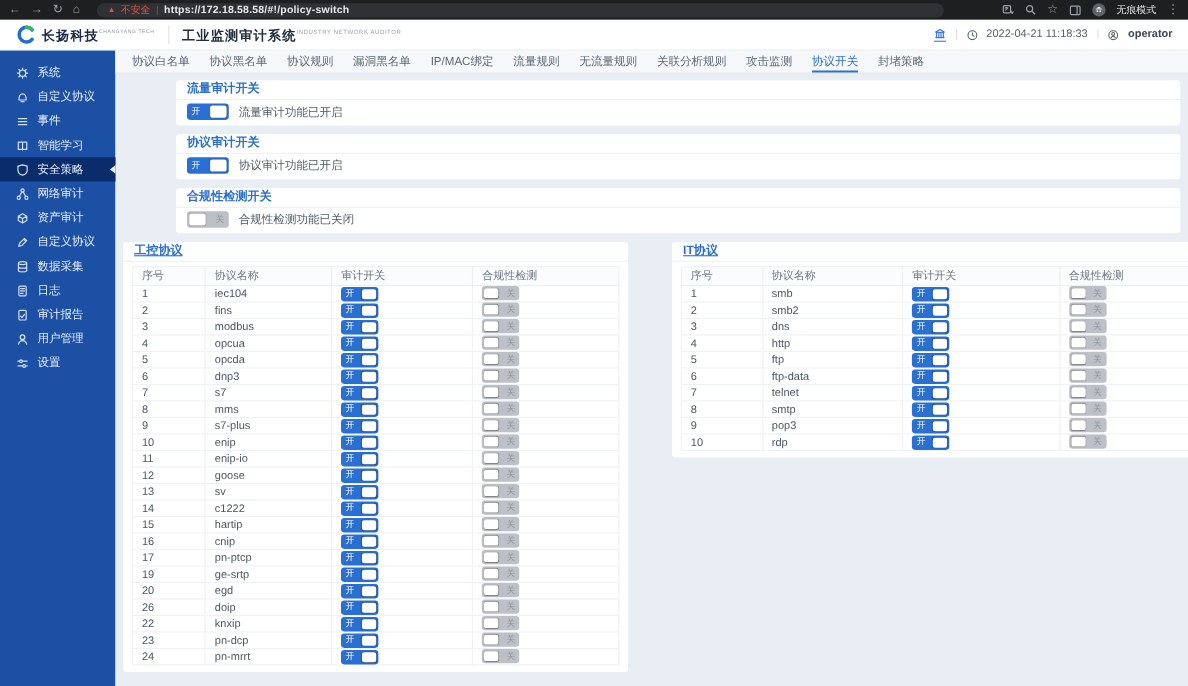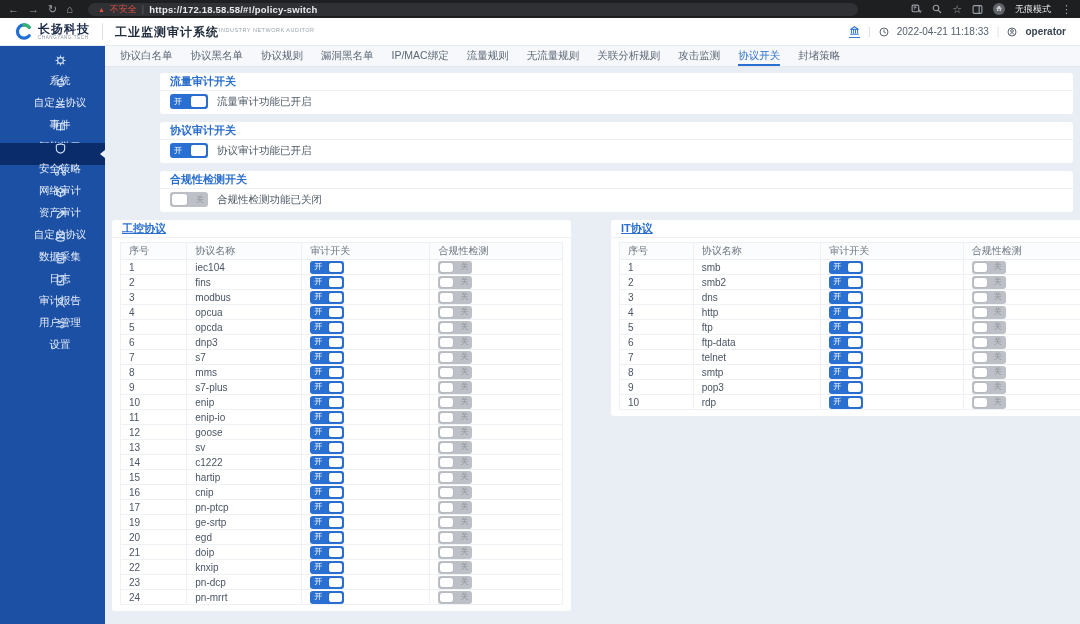--- a/index.html
+++ b/index.html
@@ -14,35 +14,35 @@
   .warn-txt{color:#e25142;font-size:9px;}
   .url-sep{color:#5f6368;font-size:9px;}
   .url-txt{color:#e8eaed;font-size:9.5px;font-weight:bold;letter-spacing:.2px;white-space:nowrap;overflow:hidden;}
   .b-right{display:flex;align-items:center;gap:10px;margin-left:auto;}
   .avatar-circ{width:12px;height:12px;border-radius:50%;background:#5f6368;display:inline-flex;align-items:center;justify-content:center;}
   .incog-lbl{color:#e8eaed;font-size:9px;}
 
   
   .app-header{height:28px;background:#fff;display:flex;align-items:center;padding:0 14px;flex:none;border-bottom:1px solid #e8ebf0;}
   .logo-wrap{display:flex;align-items:center;gap:5px;}
-  .logo-text-col{display:flex;flex-direction:column;line-height:1;}
+  .logo-text-col{display:flex;flex-direction:row;line-height:1;}
   .logo-cn{font-size:12px;font-weight:bold;color:#1c2b4a;letter-spacing:1px;}
   .logo-en{font-size:4.5px;color:#8a93a0;letter-spacing:.6px;margin-top:1px;}
   .hd-div{width:1px;height:17px;background:#dde2e9;margin:0 12px;}
   .hd-title-col{display:flex;flex-direction:row;line-height:1;}
   .hd-title{font-size:12px;font-weight:bold;color:#222e3e;letter-spacing:1px;}
   .hd-sub{font-size:5.5px;color:#9aa2ad;letter-spacing:.5px;margin-top:2px;}
   .hd-right{margin-left:auto;display:flex;align-items:center;gap:8px;font-size:10px;color:#55606e;}
   .hd-sep{color:#d5dae0;}
   .hd-user{font-weight:bold;color:#3a4552;}
 
   
   .body-row{flex:1;display:flex;min-height:0;}
   .sidebar{width:105px;background:#1b50a4;flex:none;padding-top:9px;}
-  .sb-item{height:22px;display:flex;align-items:center;gap:8px;padding-left:15px;color:#e8eefb;font-size:10.5px;cursor:pointer;position:relative;flex-direction:column;}
+  .sb-item{height:22px;display:flex;align-items:center;gap:8px;padding-left:15px;color:#e8eefb;font-size:10.5px;cursor:pointer;position:relative;}
   .sb-item.active{background:#0a2c6b;}
   .sb-ic{display:inline-flex;color:#cfe0f7;}
   .sb-arrow{position:absolute;right:0;top:50%;transform:translateY(-50%);width:0;height:0;border-top:4px solid transparent;border-bottom:4px solid transparent;border-right:5px solid #eef2f8;}
 
   .main{flex:1;display:flex;flex-direction:column;min-width:0;background:#e9eef5;}
   .tabbar{height:21px;flex:none;display:flex;align-items:stretch;gap:18px;padding:0 15px;background:#f6f8fb;border-bottom:1px solid #e2e7ef;}
   .tab{font-size:10.5px;color:#5c6877;display:flex;align-items:center;cursor:pointer;white-space:nowrap;}
   .tab.active{color:#2a6fd2;box-shadow:inset 0 -2px 0 #2a6fd2;}
 
   .sections{padding:6px 7px 0;margin-left:48px;}
@@ -571,21 +571,21 @@
                     <td><span class="tgl on">
                         <i class="tgl-lbl">开</i>
                         <i class="tgl-knob"></i>
                       </span></td>
                     <td><span class="tgl off">
                         <i class="tgl-knob"></i>
                         <i class="tgl-lbl">关</i>
                       </span></td>
                   </tr>
                   <tr>
-                    <td>21</td>
+                    <td>26</td>
                     <td>doip</td>
                     <td><span class="tgl on">
                         <i class="tgl-lbl">开</i>
                         <i class="tgl-knob"></i>
                       </span></td>
                     <td><span class="tgl off">
                         <i class="tgl-knob"></i>
                         <i class="tgl-lbl">关</i>
                       </span></td>
                   </tr>

